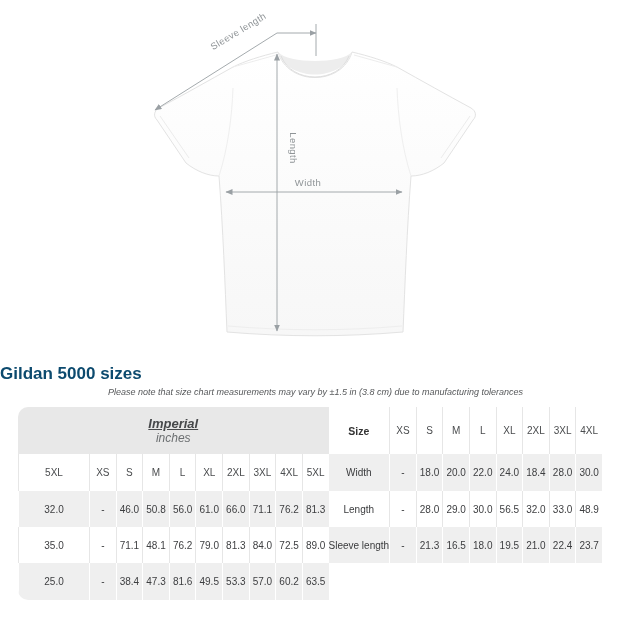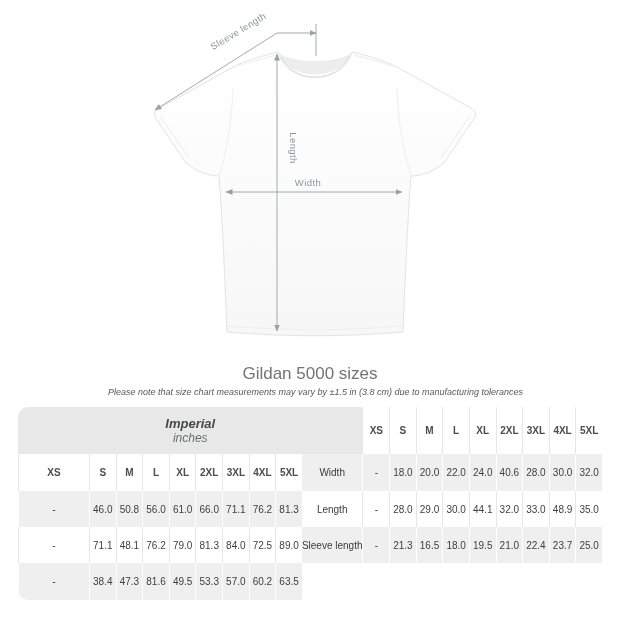--- a/index.html
+++ b/index.html
@@ -15,24 +15,23 @@
   .shirt-area svg{display:block;}
   .dim-text{
     fill:#8f9497;
     font-family:"Liberation Sans", sans-serif;
     font-size:9.5px;
     letter-spacing:.4px;
   }
 
   
   .chart-title{
-    text-align:center;
     font-size:17px;
-    font-weight:400;
-    color:#737373;
+    font-weight:700;
+    color:#0c4a6e;
     margin:12px 0 3px;
     line-height:20px;
   }
   .chart-subtitle{
     text-align:center;
     font-style:italic;
     font-size:9px;
     color:#56585a;
     line-height:11px;
     margin:0 0 9px;
@@ -53,34 +52,34 @@
   .band{
     background:#e8e8e8;
     display:flex;flex-direction:column;
     align-items:center;justify-content:center;
     gap:2px;
   }
   .band.imperial{grid-column:span 10;}
   .band.metric{grid-column:span 9;}
   .band-title{
     font-weight:700;font-style:italic;
-    font-size:13px;color:#47494b;line-height:14px;
+    font-size:13px;color:#47494b;line-height:14px;text-decoration:underline;
   }
   .band-sub{
     font-style:italic;font-size:12px;color:#6b6e70;line-height:11px;
   }
   .cell{
     display:flex;align-items:center;justify-content:center;
     font-size:10px;color:#3d3e40;
     border-left:1px solid #e6e6e6;
     background:#fff;
     white-space:nowrap;
   }
   .cell.c0{border-left:none;}
-  .cell.head{font-weight:700;color:#4a4c4e;}
+  .cell.head{font-weight:400;color:#4a4c4e;}
   .cell.sizehead{font-weight:700;font-size:10.5px;color:#333;}
   .cell.rowlab{font-size:10px;color:#3a3b3d;}
   .cell.striped{background:#efefef;border-left-color:#fff;}
 </style>
 </head>
 <body>
 
 <div class="page">
 
   <div class="shirt-area">
@@ -143,20 +142,21 @@
   </div>
 
   <div class="chart-title">Gildan 5000 sizes</div>
   <div class="chart-subtitle">Please note that size chart measurements may vary by ±1.5 in (3.8 cm) due to manufacturing tolerances</div>
 
   <div class="size-table">
     <div class="band imperial">
       <div class="band-title">Imperial</div>
       <div class="band-sub">inches</div>
     </div>
+    <div class="cell sizehead c0">Size</div>
 
   <div class="cell head">XS</div>
       <div class="cell head">S</div>
       <div class="cell head">M</div>
       <div class="cell head">L</div>
       <div class="cell head">XL</div>
       <div class="cell head">2XL</div>
       <div class="cell head">3XL</div>
       <div class="cell head">4XL</div>
       <div class="cell head">5XL</div>
@@ -168,39 +168,39 @@
       <div class="cell head">2XL</div>
       <div class="cell head">3XL</div>
       <div class="cell head">4XL</div>
       <div class="cell head">5XL</div>
       <div class="cell rowlab c0 striped">Width</div>
       <div class="cell striped">-</div>
       <div class="cell striped">18.0</div>
       <div class="cell striped">20.0</div>
       <div class="cell striped">22.0</div>
       <div class="cell striped">24.0</div>
-      <div class="cell striped">40.6</div>
+      <div class="cell striped">18.4</div>
       <div class="cell striped">28.0</div>
       <div class="cell striped">30.0</div>
       <div class="cell striped">32.0</div>
       <div class="cell striped">-</div>
       <div class="cell striped">46.0</div>
       <div class="cell striped">50.8</div>
       <div class="cell striped">56.0</div>
       <div class="cell striped">61.0</div>
       <div class="cell striped">66.0</div>
       <div class="cell striped">71.1</div>
       <div class="cell striped">76.2</div>
       <div class="cell striped">81.3</div>
       <div class="cell rowlab c0">Length</div>
       <div class="cell">-</div>
       <div class="cell">28.0</div>
       <div class="cell">29.0</div>
       <div class="cell">30.0</div>
-      <div class="cell">44.1</div>
+      <div class="cell">56.5</div>
       <div class="cell">32.0</div>
       <div class="cell">33.0</div>
       <div class="cell">48.9</div>
       <div class="cell">35.0</div>
       <div class="cell">-</div>
       <div class="cell">71.1</div>
       <div class="cell">48.1</div>
       <div class="cell">76.2</div>
       <div class="cell">79.0</div>
       <div class="cell">81.3</div>

